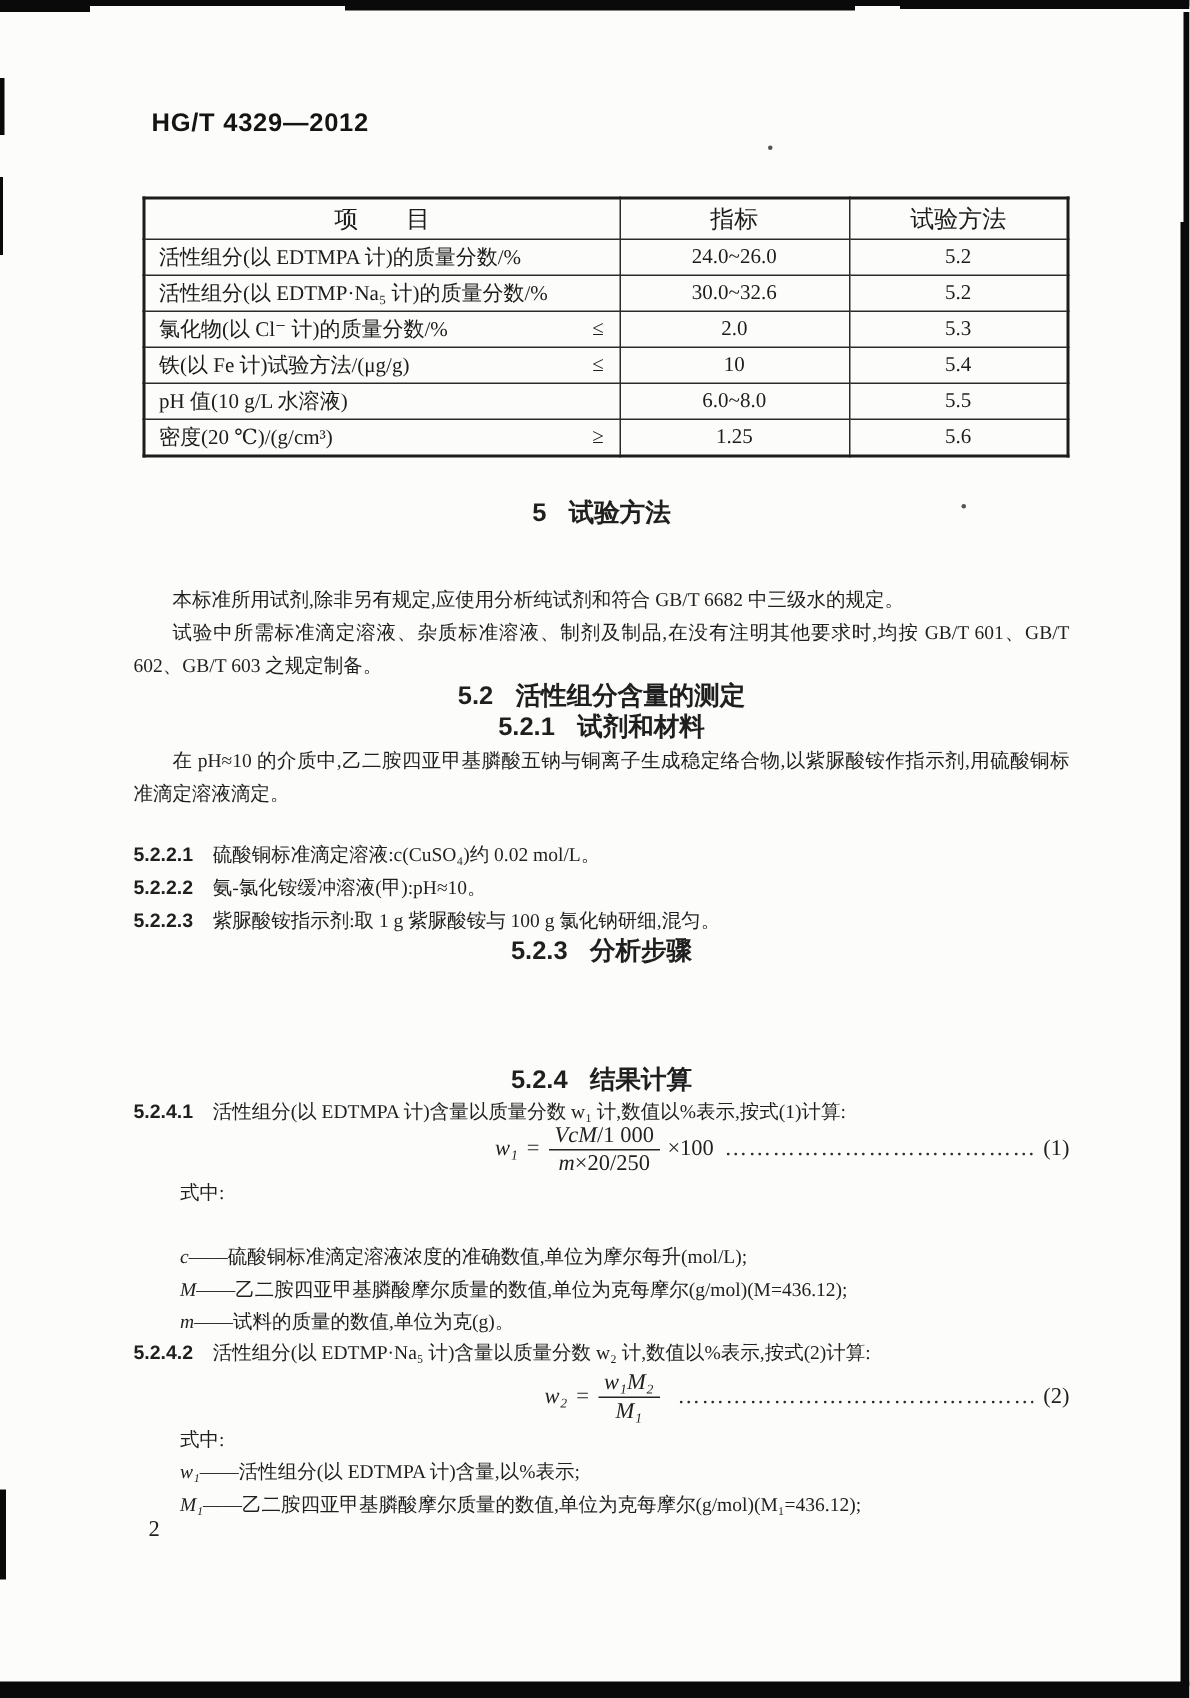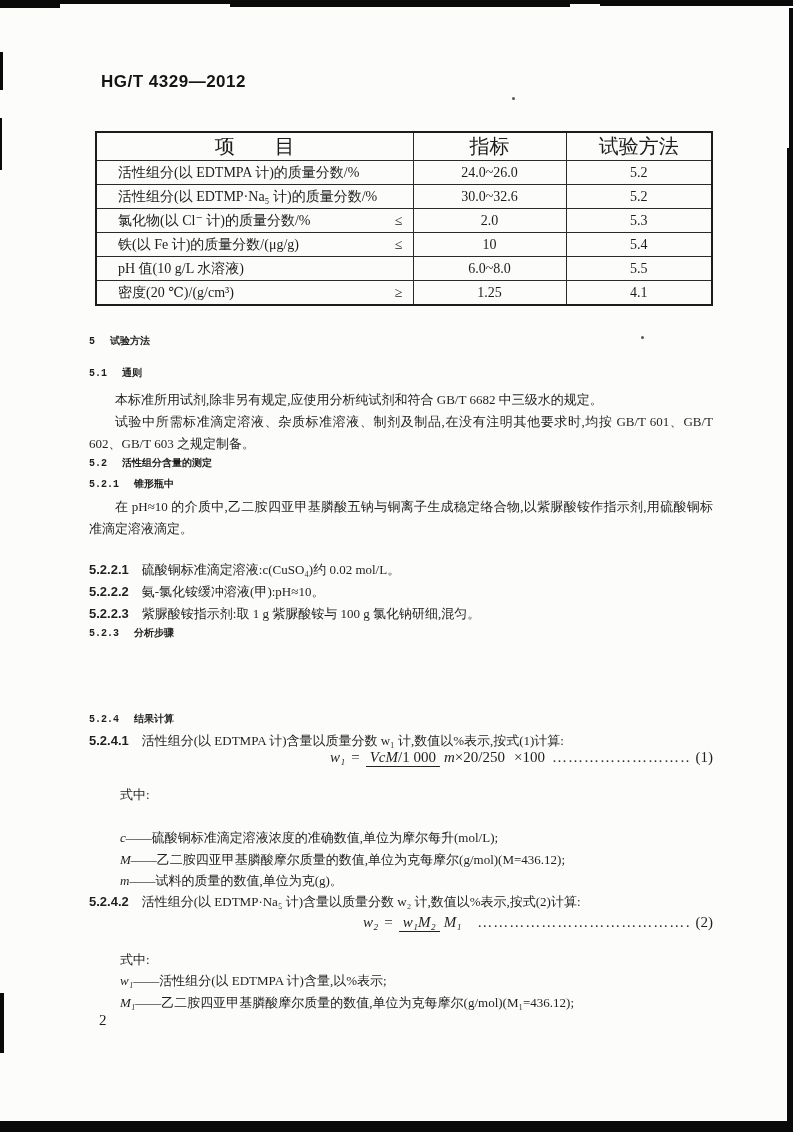--- a/index.html
+++ b/index.html
@@ -9,37 +9,37 @@
   .edge{position:absolute;background:#0a0a0a;}
   .speck{position:absolute;background:#555;border-radius:50%;}
   .doc-code{position:absolute;left:101px;top:72px;font-family:"Liberation Sans","DejaVu Sans",sans-serif;
             font-weight:bold;font-size:17px;letter-spacing:.5px;color:#141414;}
   .tbl-caption{position:absolute;left:95px;top:103px;width:616px;text-align:center;
                font-family:"Liberation Sans","DejaVu Sans",sans-serif;font-weight:bold;font-size:15px;}
   table.spec{position:absolute;left:95px;top:131px;width:616px;border-collapse:collapse;
              font-size:14px;color:#1c1c1c;table-layout:fixed;}
   table.spec td,table.spec th{border:1px solid #2a2a2a;font-weight:normal;padding:0;}
   table.spec{border:2px solid #1c1c1c;}
-  table.spec th{height:26px;font-size:20px;}
+  table.spec th{height:26px;font-size:16px;}
   table.spec td{height:23px;text-align:center;}
   td.item-cell{text-align:left;}
-  .item-flex{display:flex;align-items:center;justify-content:space-between;padding:0 10px 0 9px;margin-left:12px;}
+  .item-flex{display:flex;align-items:center;justify-content:space-between;padding:0 10px 0 9px;}
   .rel{font-size:14px;}
   .blk{position:absolute;left:89px;width:624px;font-size:13px;line-height:22px;text-align:justify;}
-  .h{font-family:Liberation Mono, monospace;font-weight:bold;font-size:10px;
-     text-align:left;white-space:nowrap;}
+  .h{font-family:Liberation Sans, sans-serif;font-weight:bold;font-size:17px;
+     text-align:center;white-space:nowrap;}
   .hnum{display:inline-block;margin-right:15px;}
   .cnum{font-family:"Liberation Sans","DejaVu Sans",sans-serif;font-weight:bold;margin-right:13px;}
   .indent{text-indent:2em;}
   .defs{left:120px;width:593px;text-align:left;}
   .dsym{font-style:italic;}
   .formula{position:absolute;display:flex;align-items:center;font-size:15px;}
   .fv{font-style:italic;margin-right:6px;}
   .feq{margin-right:6px;}
-  .frac{display:inline-flex;flex-direction:row;text-align:center;line-height:18px;}
+  .frac{display:inline-flex;flex-direction:column;text-align:center;line-height:18px;}
   .fnum{border-bottom:1.4px solid #222;padding:0 4px;}
   .fden{padding:0 4px;}
   .frac i{font-style:italic;}
   .ffac{margin-left:5px;}
   .fdots{flex:1;overflow:hidden;white-space:nowrap;margin:0 7px;letter-spacing:1px;color:#2a2a2a;}
   .flab{white-space:nowrap;}
   .page-num{position:absolute;left:99px;top:1012px;font-size:15px;}
 </style>
 </head>
 <body>
@@ -100,21 +100,21 @@
               <span>氯化物(以 Cl⁻ 计)的质量分数/%</span>
               <span class="rel">≤</span>
             </div>
           </td>
       <td>2.0</td>
       <td>5.3</td>
     </tr>
     <tr>
       <td class="item-cell">
             <div class="item-flex">
-              <span>铁(以 Fe 计)的质量分数/(μg/g)</span>
+              <span>铁(以 Fe 计)试验方法/(μg/g)</span>
               <span class="rel">≤</span>
             </div>
           </td>
       <td>10</td>
       <td>5.4</td>
     </tr>
     <tr>
       <td class="item-cell">
             <div class="item-flex">
               <span>pH 值(10 g/L 水溶液)</span>
@@ -125,35 +125,34 @@
       <td>5.5</td>
     </tr>
     <tr>
       <td class="item-cell">
             <div class="item-flex">
               <span>密度(20 ℃)/(g/cm³)</span>
               <span class="rel">≥</span>
             </div>
           </td>
       <td>1.25</td>
-      <td>4.1</td>
+      <td>5.6</td>
     </tr>
   </tbody>
     </table>
 
   <div class="blk h" style="top:331px"><span class="hnum">5</span><span>试验方法</span></div>
 
-  <div class="blk h" style="top:363px"><span class="hnum">5.1</span><span>通则</span></div>
 
   <div class="blk indent" style="top:389px">本标准所用试剂,除非另有规定,应使用分析纯试剂和符合 GB/T 6682 中三级水的规定。</div>
   <div class="blk indent" style="top:411px">试验中所需标准滴定溶液、杂质标准溶液、制剂及制品,在没有注明其他要求时,均按 GB/T 601、GB/T 602、GB/T 603 之规定制备。</div>
 
   <div class="blk h" style="top:453px"><span class="hnum">5.2</span><span>活性组分含量的测定</span></div>
 
-  <div class="blk h" style="top:474px"><span class="hnum">5.2.1</span><span>锥形瓶中</span></div>
+  <div class="blk h" style="top:474px"><span class="hnum">5.2.1</span><span>试剂和材料</span></div>
 
   <div class="blk indent" style="top:496px">在 pH≈10 的介质中,乙二胺四亚甲基膦酸五钠与铜离子生成稳定络合物,以紫脲酸铵作指示剂,用硫酸铜标准滴定溶液滴定。</div>
 
 
   <div class="blk" style="top:559px"><span class="cnum">5.2.2.1</span><span>硫酸铜标准滴定溶液:c(CuSO₄)约 0.02 mol/L。</span></div>
   <div class="blk" style="top:581px"><span class="cnum">5.2.2.2</span><span>氨-氯化铵缓冲溶液(甲):pH≈10。</span></div>
   <div class="blk" style="top:603px"><span class="cnum">5.2.2.3</span><span>紫脲酸铵指示剂:取 1 g 紫脲酸铵与 100 g 氯化钠研细,混匀。</span></div>
 
   <div class="blk h" style="top:623px"><span class="hnum">5.2.3</span><span>分析步骤</span></div>
 

